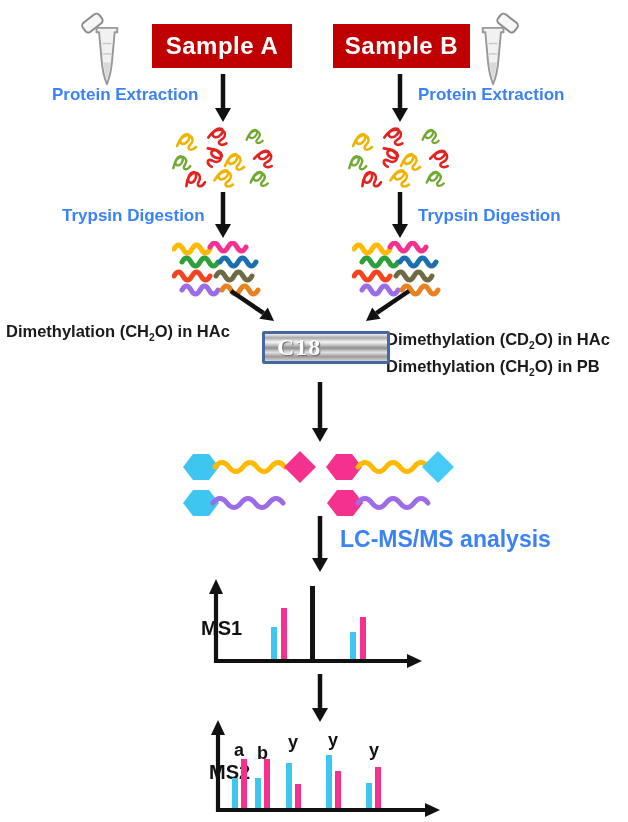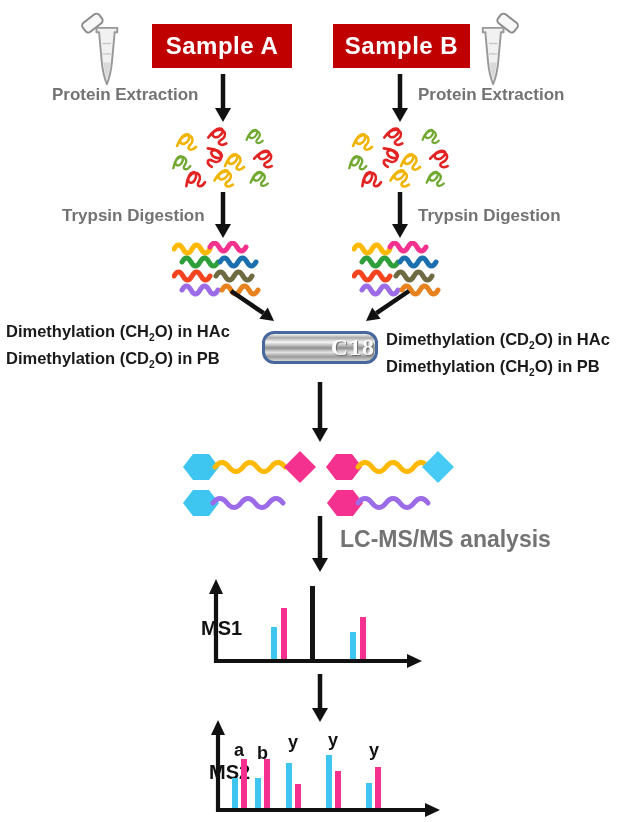--- a/index.html
+++ b/index.html
@@ -2,27 +2,27 @@
 <html><head>
 <meta charset="utf-8">
 <style>
   html,body{margin:0;padding:0;background:#fff;}
   #canvas{position:relative;width:628px;height:822px;background:#ffffff;overflow:hidden;
           font-family:"Liberation Sans",sans-serif;color:#141414;}
   .abs{position:absolute;}
   .sample-box{position:absolute;width:140px;height:44px;background:#C00000;
               display:flex;align-items:center;justify-content:center;
               color:#fff;font-weight:bold;font-size:24px;letter-spacing:.5px;}
-  .step-label{position:absolute;font-weight:bold;font-size:17px;white-space:nowrap;color:#737373;}
+  .step-label{position:absolute;font-weight:bold;font-size:17px;white-space:nowrap;color:#3b82f6;}
   .dim-block{position:absolute;font-weight:bold;font-size:16.5px;line-height:20px;white-space:nowrap;color:#1a1a1a;}
   .dim-block sub{font-size:0.62em;}
   .c18-box{position:absolute;left:262px;top:331px;width:110px;height:27px;
-           border:3px solid #47689E;border-radius:12px;
+           border:3px solid #47689E;border-radius:2px;
            background:linear-gradient(180deg,#f2f2f2 0%,#a9a9a9 14%,#f7f7f7 30%,#8f8f8f 52%,#e3e3e3 68%,#9a9a9a 84%,#d8d8d8 100%);
-           display:flex;align-items:center;justify-content:flex-end;}
+           display:flex;align-items:center;justify-content:flex-start;padding-left:12px;}
   .c18-box span{font-family:"Liberation Serif",serif;font-weight:bold;font-size:24px;color:#fdfdfd;
                 text-shadow:1px 1px 1px #666;letter-spacing:1px;}
   .ms-title{position:absolute;font-weight:bold;font-size:20px;color:#111;margin-left:41px;}
   .chart{position:absolute;}
   .bar{position:absolute;}
   .frag-label{position:absolute;font-weight:bold;font-size:18px;color:#111;}
   svg{display:block;}
 </style>
 </head>
 <body>
@@ -141,21 +141,20 @@
     <line x1="5" y1="4" x2="37.6" y2="26.2" stroke="#111" stroke-width="4.5"></line>
     <polygon points="48,34 33.4,31.8 41.8,20.6" fill="#111"></polygon>
   </svg>
   <svg class="abs" style="left:362px;top:287px" width="52" height="40">
     <line x1="47" y1="4" x2="14.4" y2="26.2" stroke="#111" stroke-width="4.5"></line>
     <polygon points="4,34 18.6,31.8 10.2,20.6" fill="#111"></polygon>
   </svg>
 
   <div class="dim-block" style="left:6px;top:321px">
     <div><span>Dimethylation (CH</span><sub>2</sub><span>O) in HAc</span></div>
-    <div><span>Dimethylation (CD</span><sub>2</sub><span>O) in PB</span></div>
   </div>
   <div class="dim-block" style="left:386px;top:329px">
     <div><span>Dimethylation (CD</span><sub>2</sub><span>O) in HAc</span></div>
     <div><span>Dimethylation (CH</span><sub>2</sub><span>O) in PB</span></div>
   </div>
 
   <div class="c18-box">
     <span>C18</span>
   </div>
 

